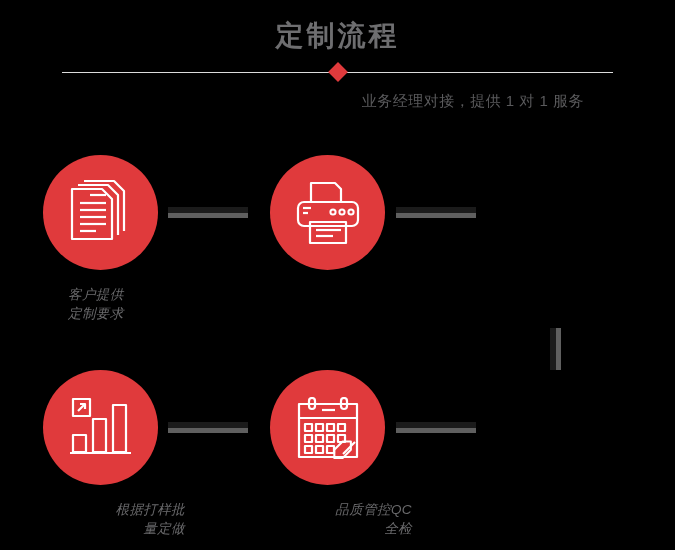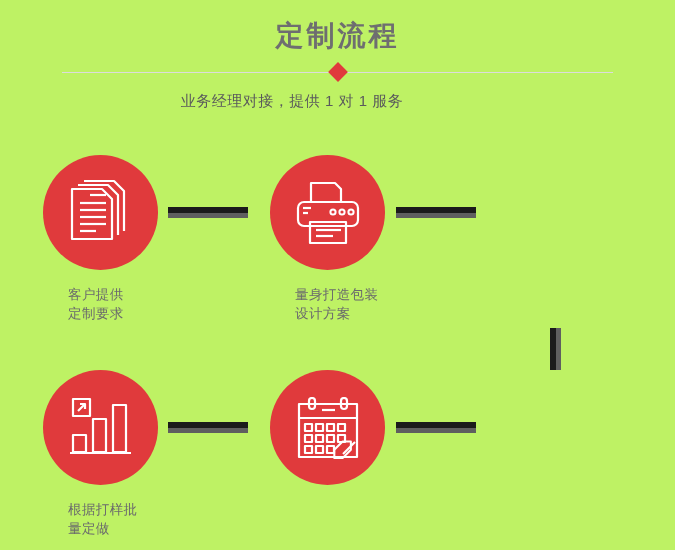--- a/index.html
+++ b/index.html
@@ -12,21 +12,21 @@
     height: 550px;
     font-family: "Liberation Sans", "DejaVu Sans", sans-serif;
     overflow: hidden;
     position: relative;
   }
 
   .page {
     position: relative;
     width: 675px;
     height: 550px;
-    background: #bef264;
+    background: #000000;
   }
 
   
   .header {
     position: absolute;
     left: 0;
     top: 0;
     width: 675px;
     height: 130px;
   }
@@ -66,42 +66,43 @@
     margin-left: -7px;
     margin-top: -7px;
     background: #e03a3c;
     transform: rotate(45deg);
   }
   .subtitle {
     position: absolute;
     top: 90px;
     left: 0;
     width: 584px;
-    text-align: center;
+    text-align: right;
     font-size: 15px;
     color: #5a5a5c;
     letter-spacing: 0.5px;
     line-height: 22px;
   }
 
   
   .flow {
     position: absolute;
     left: 0;
     top: 130px;
     width: 675px;
     height: 420px;
+    font-style: italic;
   }
 
   .node {
     position: absolute;
     width: 170px;
   }
   .node-r1 { top: 25px; }
-  .node-r2 { top: 240px; }
+  .node-r2 { top: 240px; text-align: right; }
   .node-c1 { left: 15px; }
   .node-c2 { left: 242px; }
   .node-c3 { left: 470px; }
 
   .circle {
     width: 115px;
     height: 115px;
     border-radius: 50%;
     background: #e03a3c;
     margin-left: 28px;
@@ -252,22 +253,20 @@
             <line x1="23" y1="50" x2="48" y2="50"></line>
             <line x1="23" y1="56" x2="40" y2="56"></line>
           </g>
           <g fill="none" stroke="#ffffff" stroke-width="2">
             <circle cx="40" cy="32" r="2.6"></circle>
             <circle cx="49" cy="32" r="2.6"></circle>
             <circle cx="58" cy="32" r="2.6"></circle>
           </g>
         </svg>
       </div>
-      <div class="node-label">量身打造包装
-设计方案</div>
     </div>
 
 
     <div class="node node-r2 node-c1">
       <div class="circle">
         <svg width="64" height="62" viewBox="0 0 64 62">
           <g fill="none" stroke="#ffffff" stroke-width="2.2" stroke-linejoin="round">
             <rect x="4" y="2" width="17" height="17"></rect>
             <path d="M9 14 L16 7"></path>
             <path d="M11 7 h5 v5"></path>
@@ -300,17 +299,19 @@
             <rect x="32" y="38" width="7" height="7"></rect>
             <rect x="43" y="38" width="7" height="7"></rect>
             <rect x="10" y="49" width="7" height="7"></rect>
             <rect x="21" y="49" width="7" height="7"></rect>
             <rect x="32" y="49" width="7" height="7"></rect>
             <path d="M55 43 h9 v9 l-9 9 h-9 v-9 z" transform="translate(-3,5) scale(0.92)"></path>
             <path d="M48 57 L60 45"></path>
           </g>
         </svg>
       </div>
+      <div class="node-label">品质管控QC
+全检</div>
     </div>
 
 
   </div>
 </div>
 
 </body></html>

